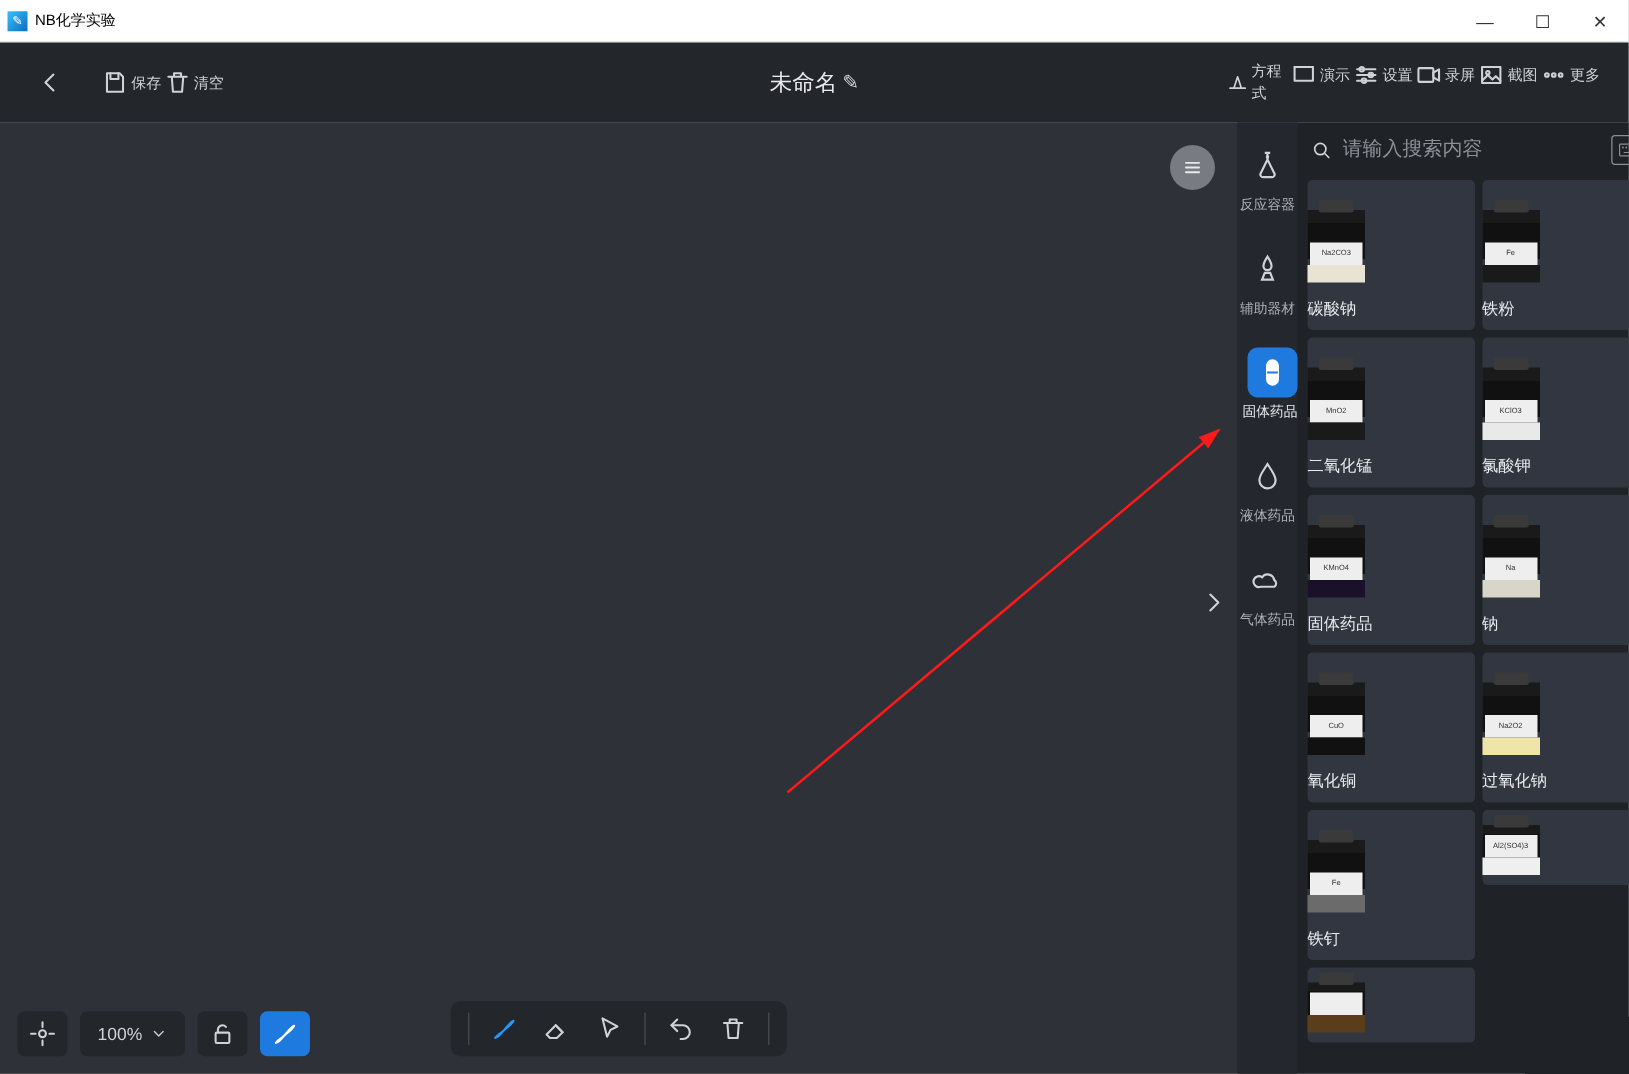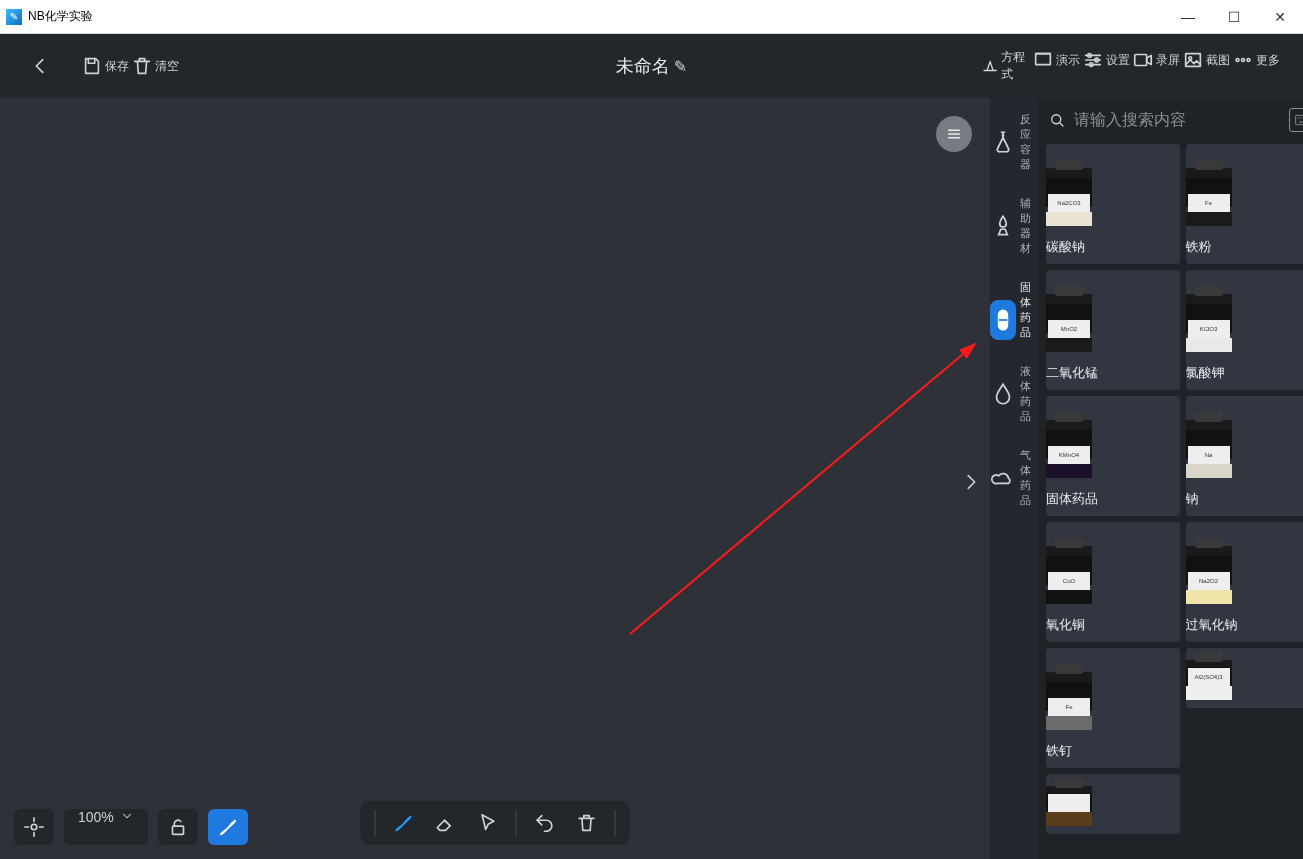--- a/index.html
+++ b/index.html
@@ -28,32 +28,32 @@
   .canvas-corner-btn { position:absolute; top:18px; right:18px; width:36px; height:36px; border-radius:50%; background:#787c82; display:flex; align-items:center; justify-content:center; }
   .canvas-corner-btn svg { width:18px; height:18px; fill:#e8eaed; }
 
   .collapse-arrow { position:absolute; top:370px; right:8px; font-size:28px; color:#9ea1a6; }
 
   
   .bl-controls { position:absolute; left:14px; bottom:14px; display:flex; align-items:center; gap:10px; }
   .chip { height:36px; background:#23262b; border-radius:6px; display:flex; align-items:center; justify-content:center; color:#cfd2d6; padding:0 14px; font-size:14px; }
   .chip.square { width:40px; padding:0; }
   .chip.blue { background:#1f7ae0; color:#fff; }
-  .zoom { display:flex; align-items:flex-start; gap:6px; }
+  .zoom { display:flex; align-items:center; gap:6px; }
 
   
   .bc-toolbar { position:absolute; left:50%; transform:translateX(-50%); bottom:14px; height:44px; background:#23262b; border-radius:8px; display:flex; align-items:center; padding:0 10px; gap:6px; }
   .bc-item { width:36px; height:36px; display:flex; align-items:center; justify-content:center; color:#cfd2d6; font-size:18px; border-radius:4px; }
   .bc-item.active svg { stroke:#1f9bff; fill:#1f9bff; }
   .bc-sep { width:1px; height:26px; background:#4a4d52; margin:0 4px; }
 
   
   .right-panel { position:absolute; right:0; top:0; bottom:0; width:313px; background:#1f2227; display:flex; }
   .cat-col { width:58px; background:#24272d; display:flex; flex-direction:column; align-items:center; padding-top:6px; }
-  .cat-item { width:48px; padding:8px 0 6px; display:flex; flex-direction:row; align-items:center; gap:4px; font-size:11px; color:#aeb1b6; border-radius:8px; margin-bottom:10px;}
+  .cat-item { width:48px; padding:8px 0 6px; display:flex; flex-direction:column; align-items:center; gap:4px; font-size:11px; color:#aeb1b6; border-radius:8px; margin-bottom:10px;}
   .cat-item.active .cat-icon-box { background:#1f7ae0; }
   .cat-item.active { color:#e8eaed;align-items:flex-end; }
   .cat-icon-box { width:40px; height:40px; border-radius:8px; display:flex; align-items:center; justify-content:center; }
   .cat-icon-box svg { width:26px; height:26px; fill:none; stroke:#cfd2d6; stroke-width:1.6; }
   .cat-item.active .cat-icon-box svg { stroke:#fff; fill:#fff; }
 
   .grid-col { flex:1; display:flex; flex-direction:column; }
   .search-row { height:44px; display:flex; align-items:center; padding:0 10px; gap:8px; color:#8c9096; }
   .search-row input { flex:1; background:transparent; border:none; outline:none; color:#cfd2d6; font-size:16px; }
   .search-row input::placeholder { color:#8c9096; }

